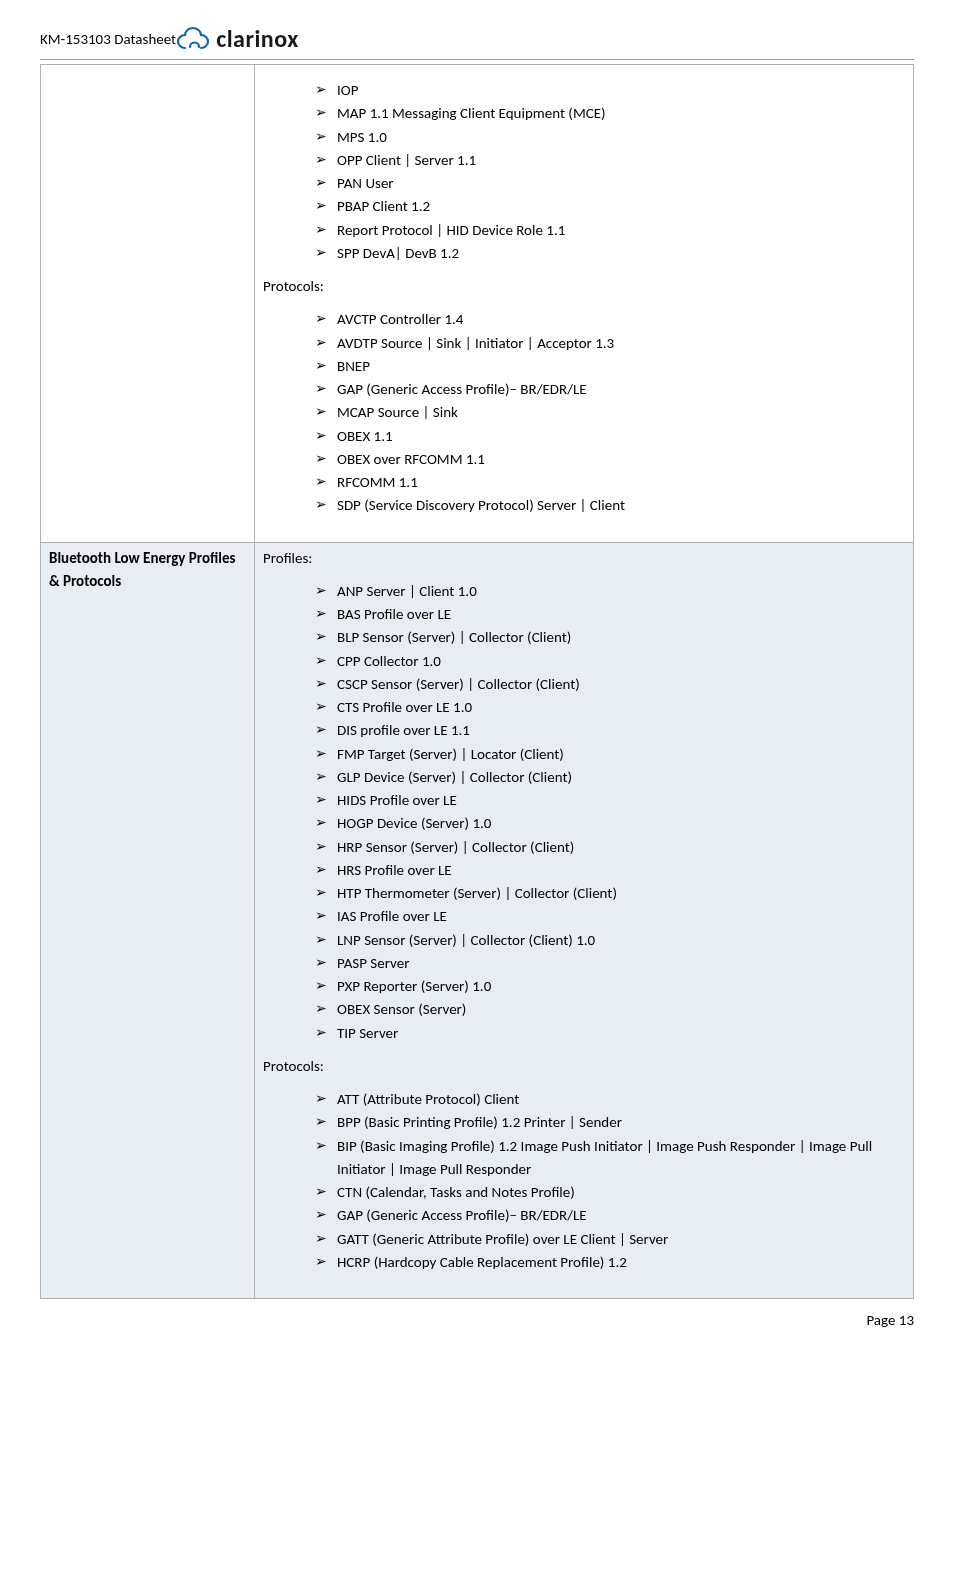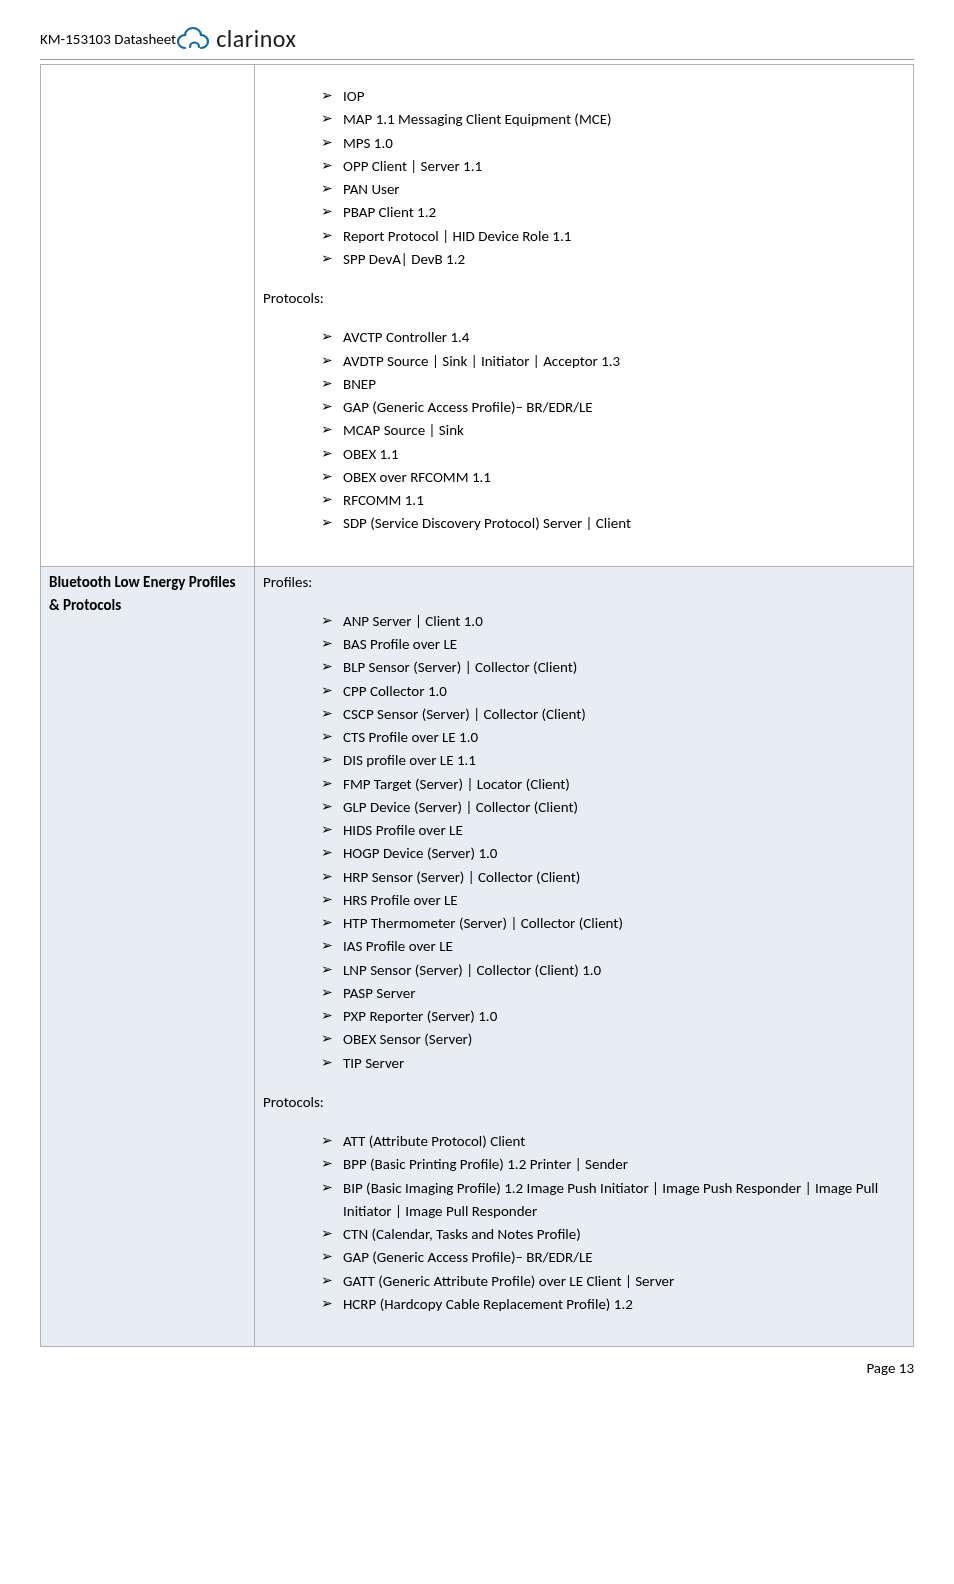--- a/index.html
+++ b/index.html
@@ -14,21 +14,21 @@
   }
   .header {
     display: flex;
     align-items: center;
     border-bottom: 1px solid #999;
     padding-bottom: 6px;
     margin-bottom: 4px;
   }
   .header-title { font-size: 15px; }
   .logo { display: flex; align-items: center; gap: 6px; }
-  .logo-text { font-size: 24px; font-weight: 400; color: #1a1a1a; letter-spacing: 0.5px; }
+  .logo-text { font-size: 24px; font-weight: 700; color: #1a1a1a; letter-spacing: 0.5px; }
   table.spec {
     width: 100%;
     border-collapse: collapse;
     table-layout: fixed;
   }
   table.spec td {
     border: 1px solid #b0b0b0;
     vertical-align: top;
     padding: 4px 8px 14px 8px;
     font-size: 15px;
@@ -37,21 +37,21 @@
   table.spec td.label {
     width: 214px;
     font-weight: 700;
   }
   tr.shaded td { background: #e8edf3; }
   tr.plain td { background: #fff; }
   .section-head { margin-top: 0; }
   ul.arrow {
     list-style: none;
     padding-left: 42px;
-    margin: 16px;
+    margin: 10px;
   }
   ul.arrow li {
     position: relative;
     padding-left: 22px;
   }
   ul.arrow li::before {
     content: "➢";
     position: absolute;
     left: 0;
     top: 0;

